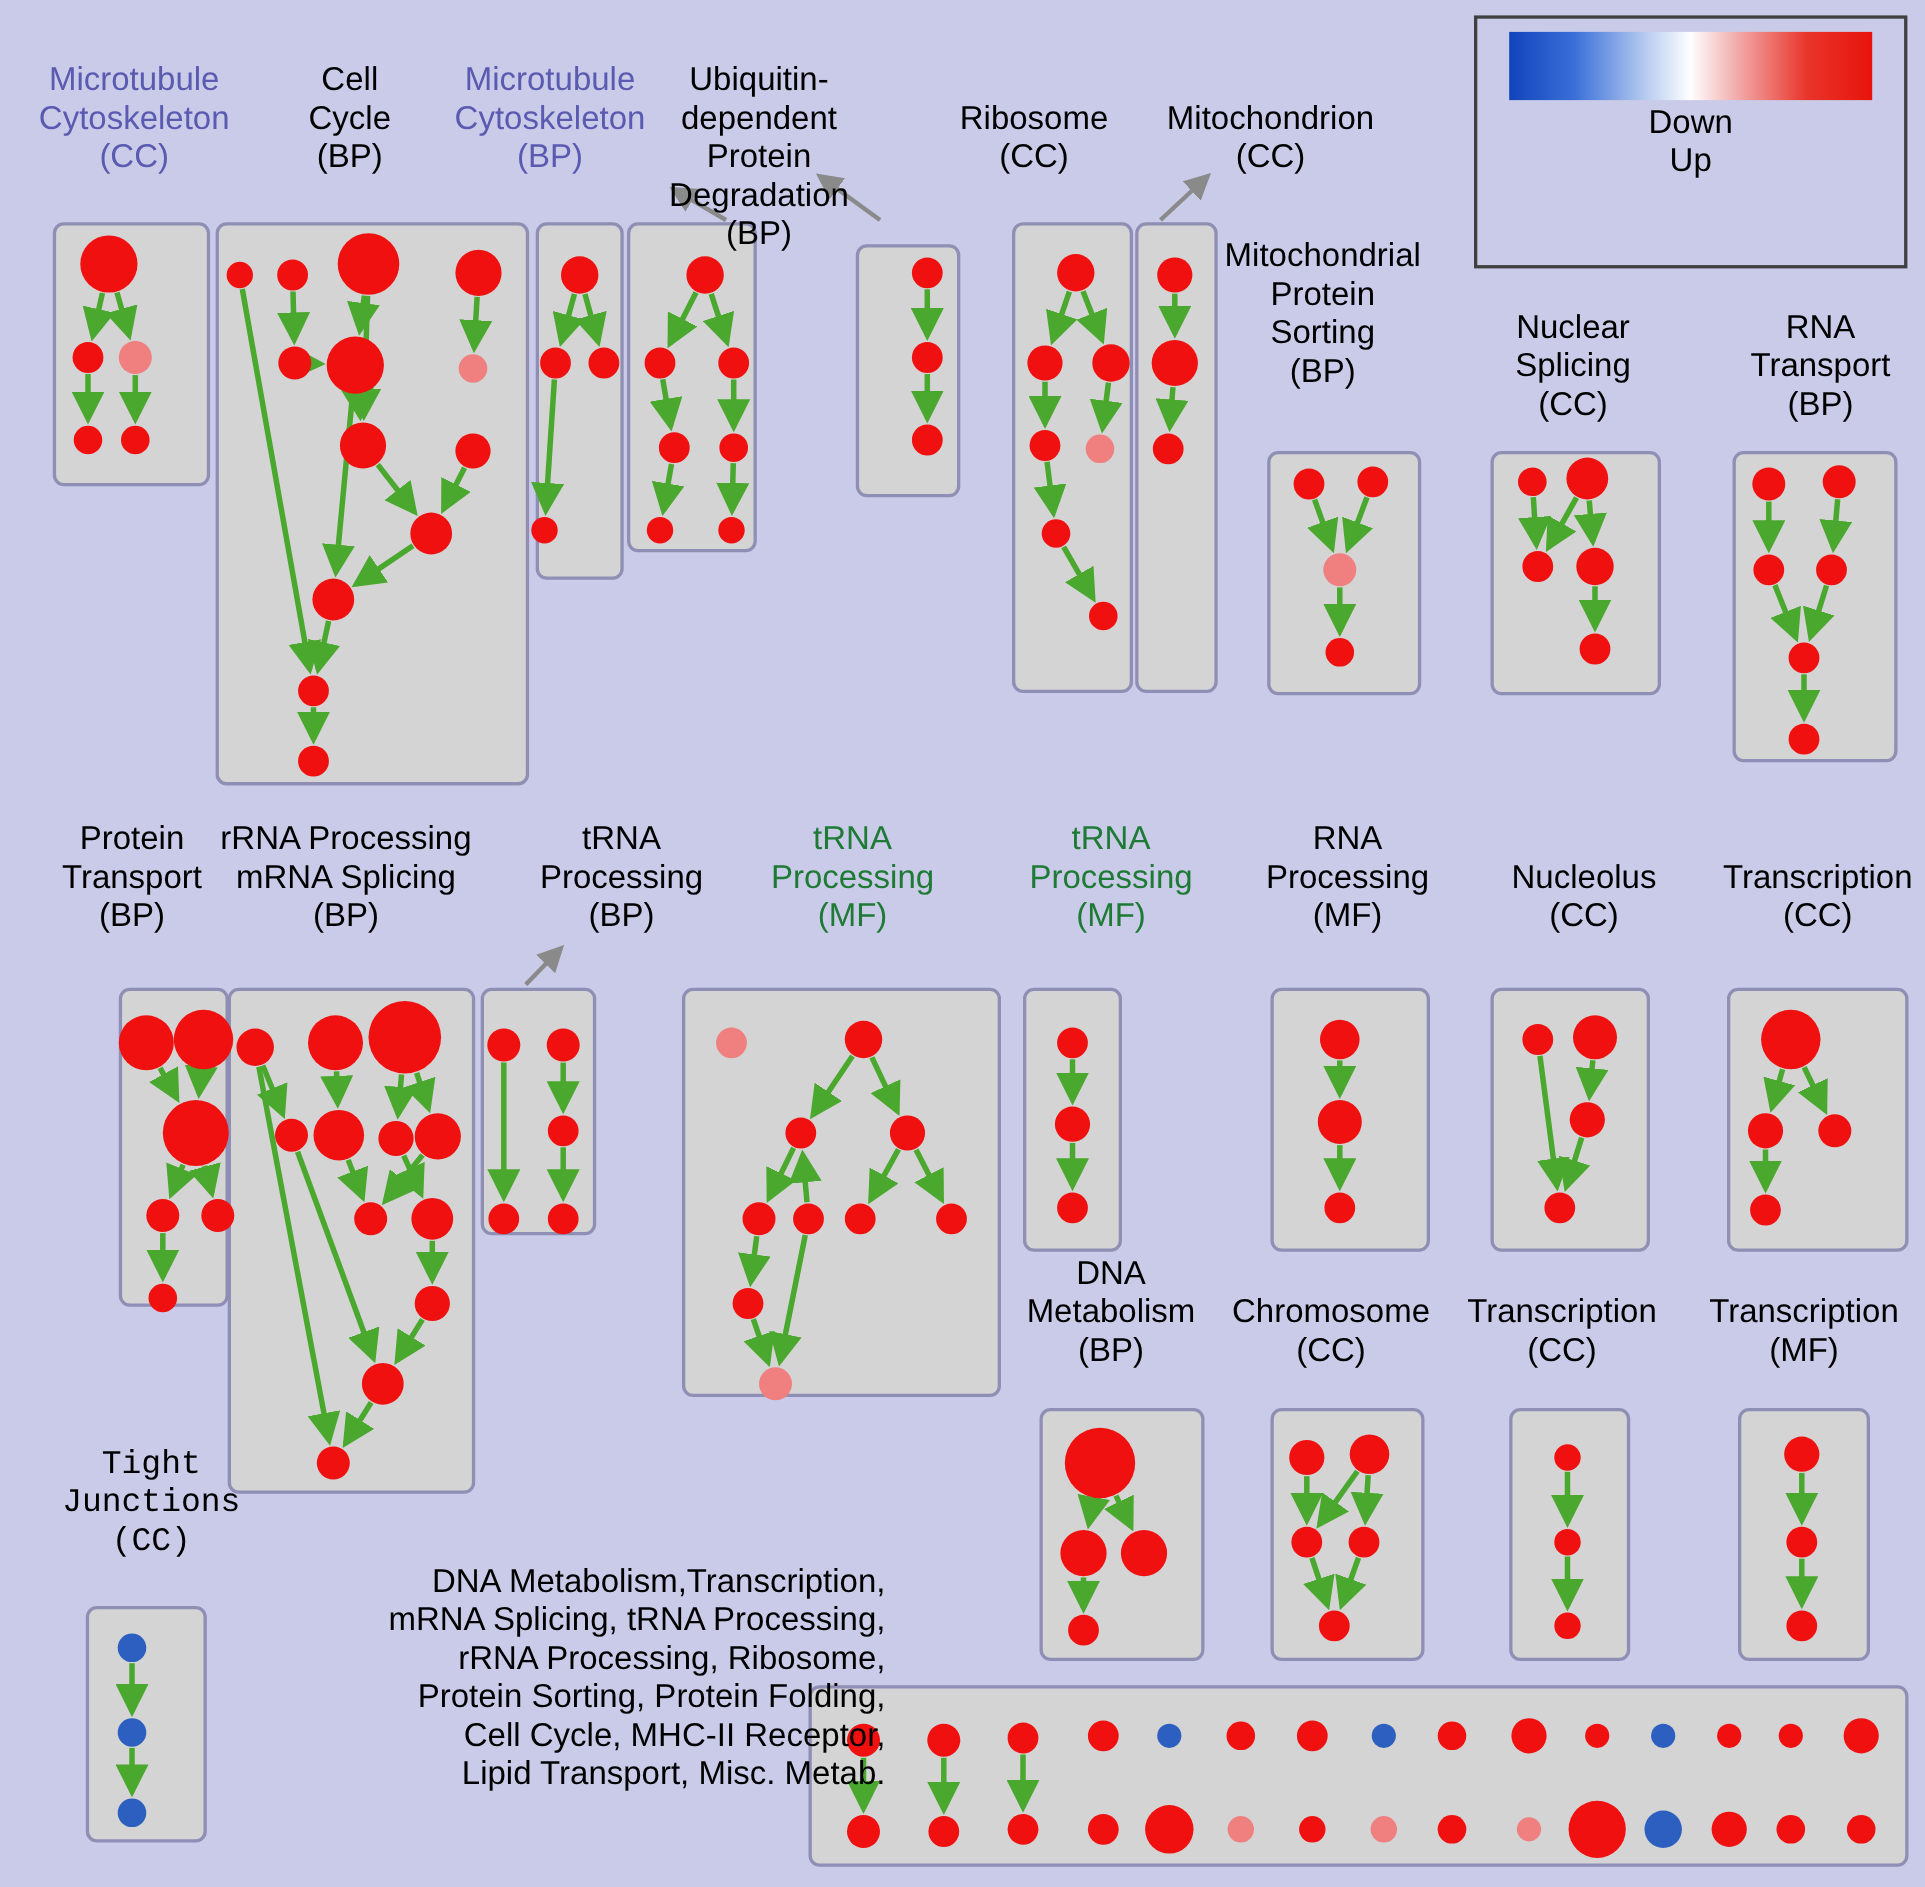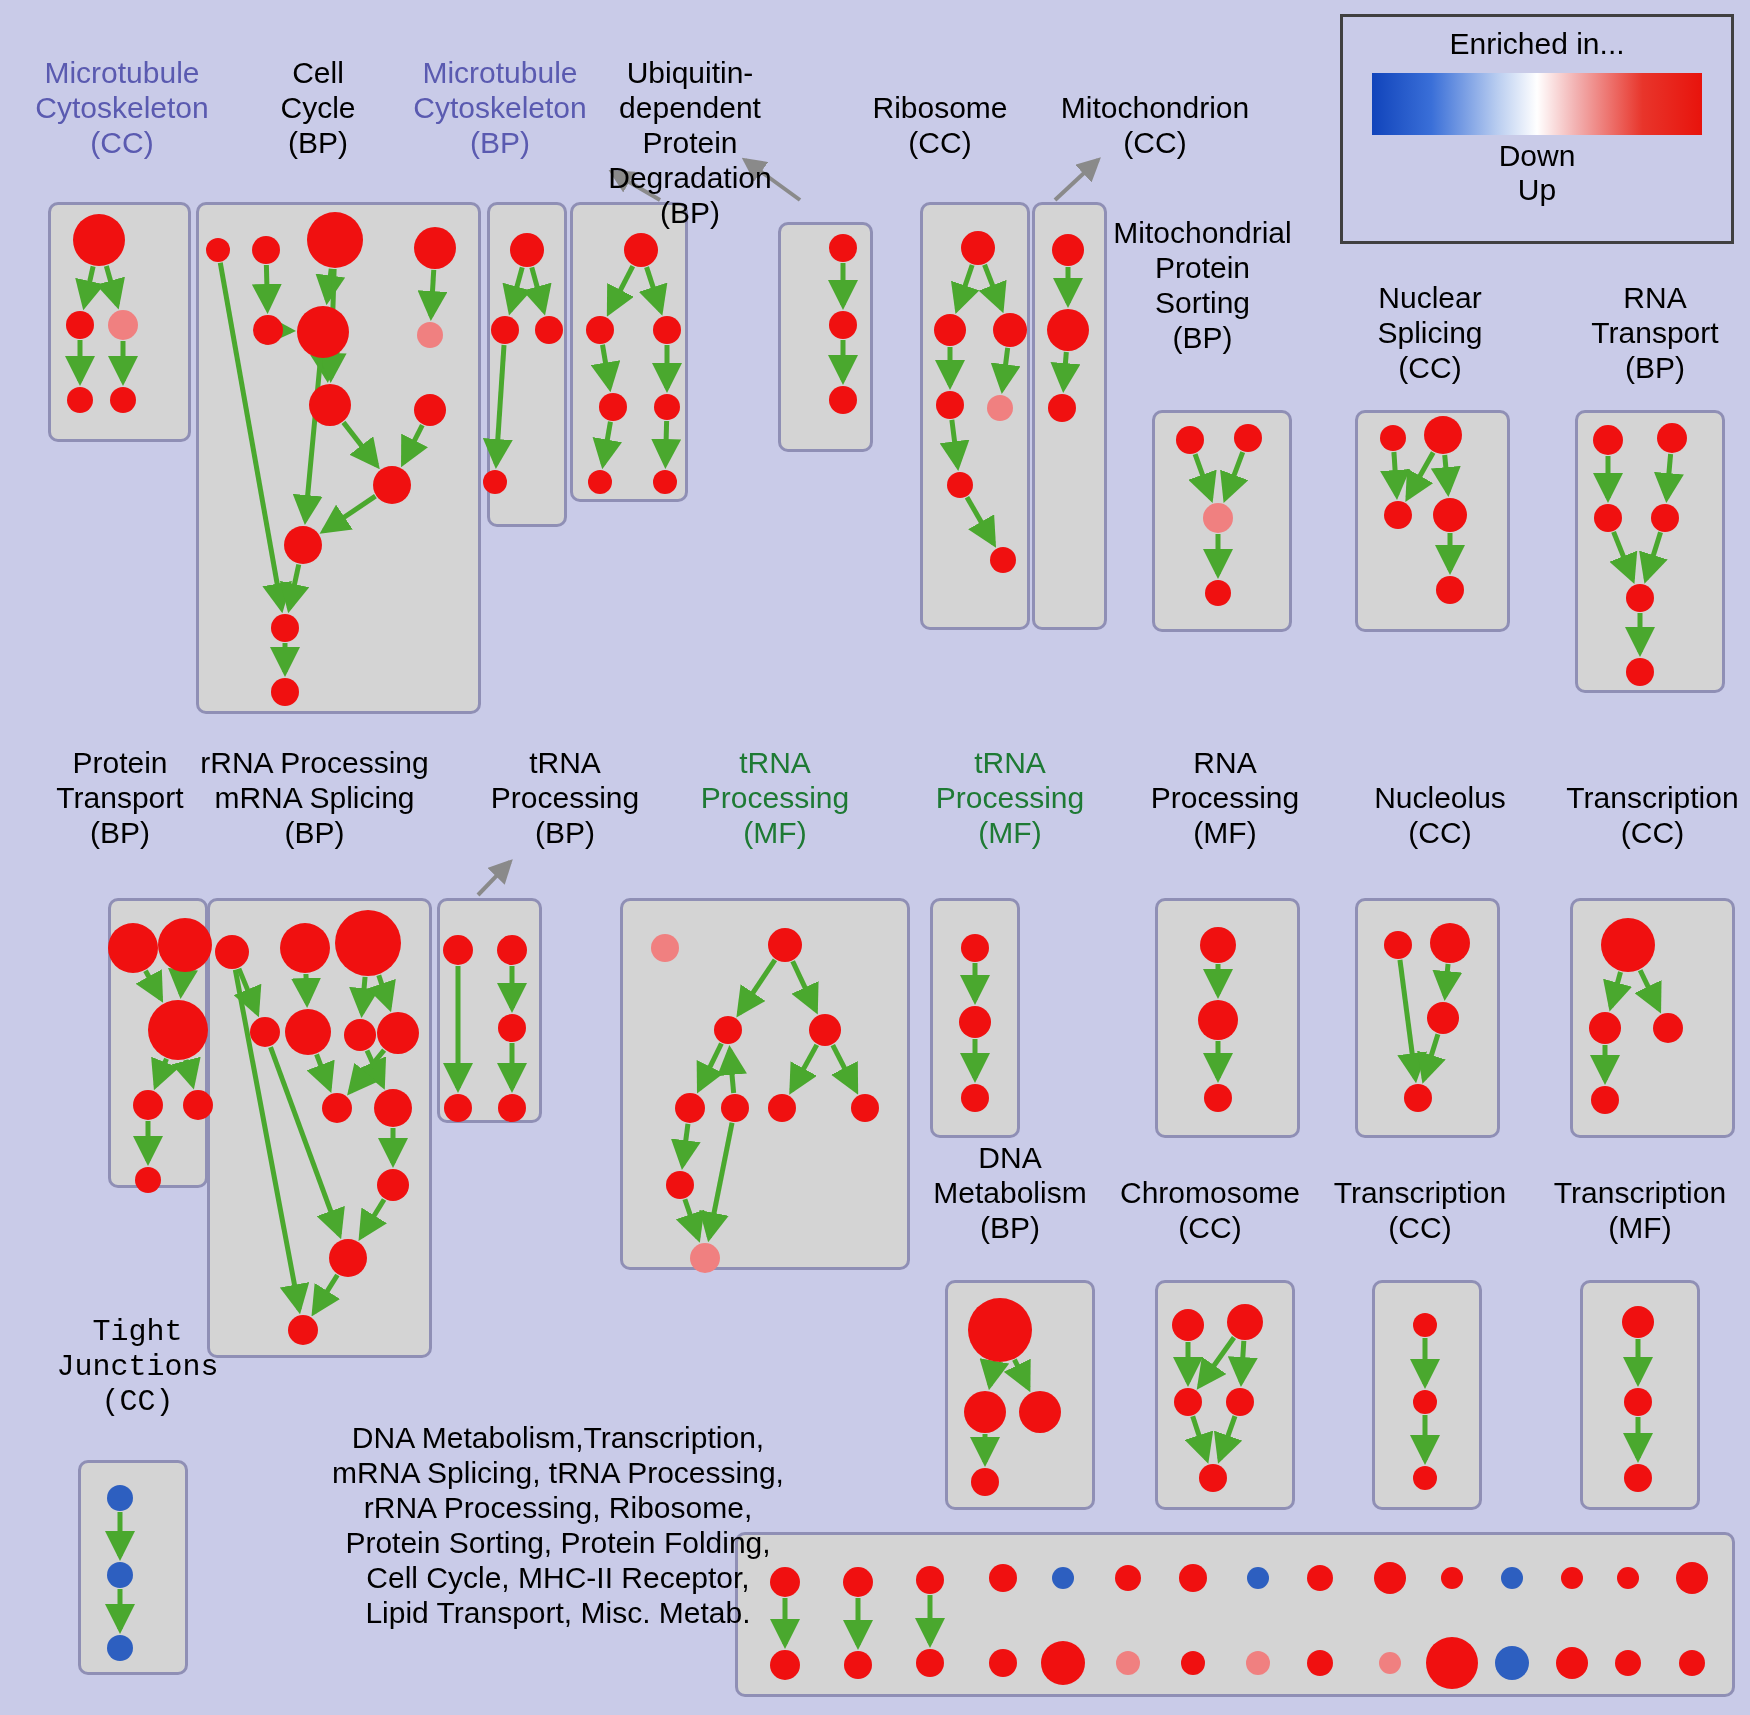--- a/index.html
+++ b/index.html
@@ -15,21 +15,21 @@
     position:absolute;
     color:#000;
     font-size:30px;
     line-height:35px;
     text-align:center;
     white-space:pre-line;
     font-family:"Liberation Sans", sans-serif;
   }
   .label.blue{color:#5a5ab0;}
   .label.green{color:#1e7a34;}
-  .label.left{text-align:center;margin-left:33px;}
+  .label.left{text-align:right;}
   .panel{
     position:absolute;
     background:#d4d4d4;
     border:3px solid #8f8fb5;
     border-radius:10px;
     box-sizing:border-box;
   }
   .legend{
     position:absolute;
     background:#c9cbe8;
@@ -462,19 +462,18 @@
 (CC)</div>
     <div class="label left" style="left: 245px; top: 1420px; width: 560px;">DNA Metabolism,Transcription,
 mRNA Splicing, tRNA Processing,
 rRNA Processing, Ribosome,
 Protein Sorting, Protein Folding,
 Cell Cycle, MHC-II Receptor,
 Lipid Transport, Misc. Metab.</div>
   </div>
 
 <div class="legend" style="left:1340px;top:14px;width:394px;height:230px;">
-  <div class="legend-title">Enriched in...</div>
   <div class="legend-bar"></div>
   <div class="legend-ends">
     <span>Down</span>
     <span>Up</span>
   </div>
 </div>
 
 </body></html>

